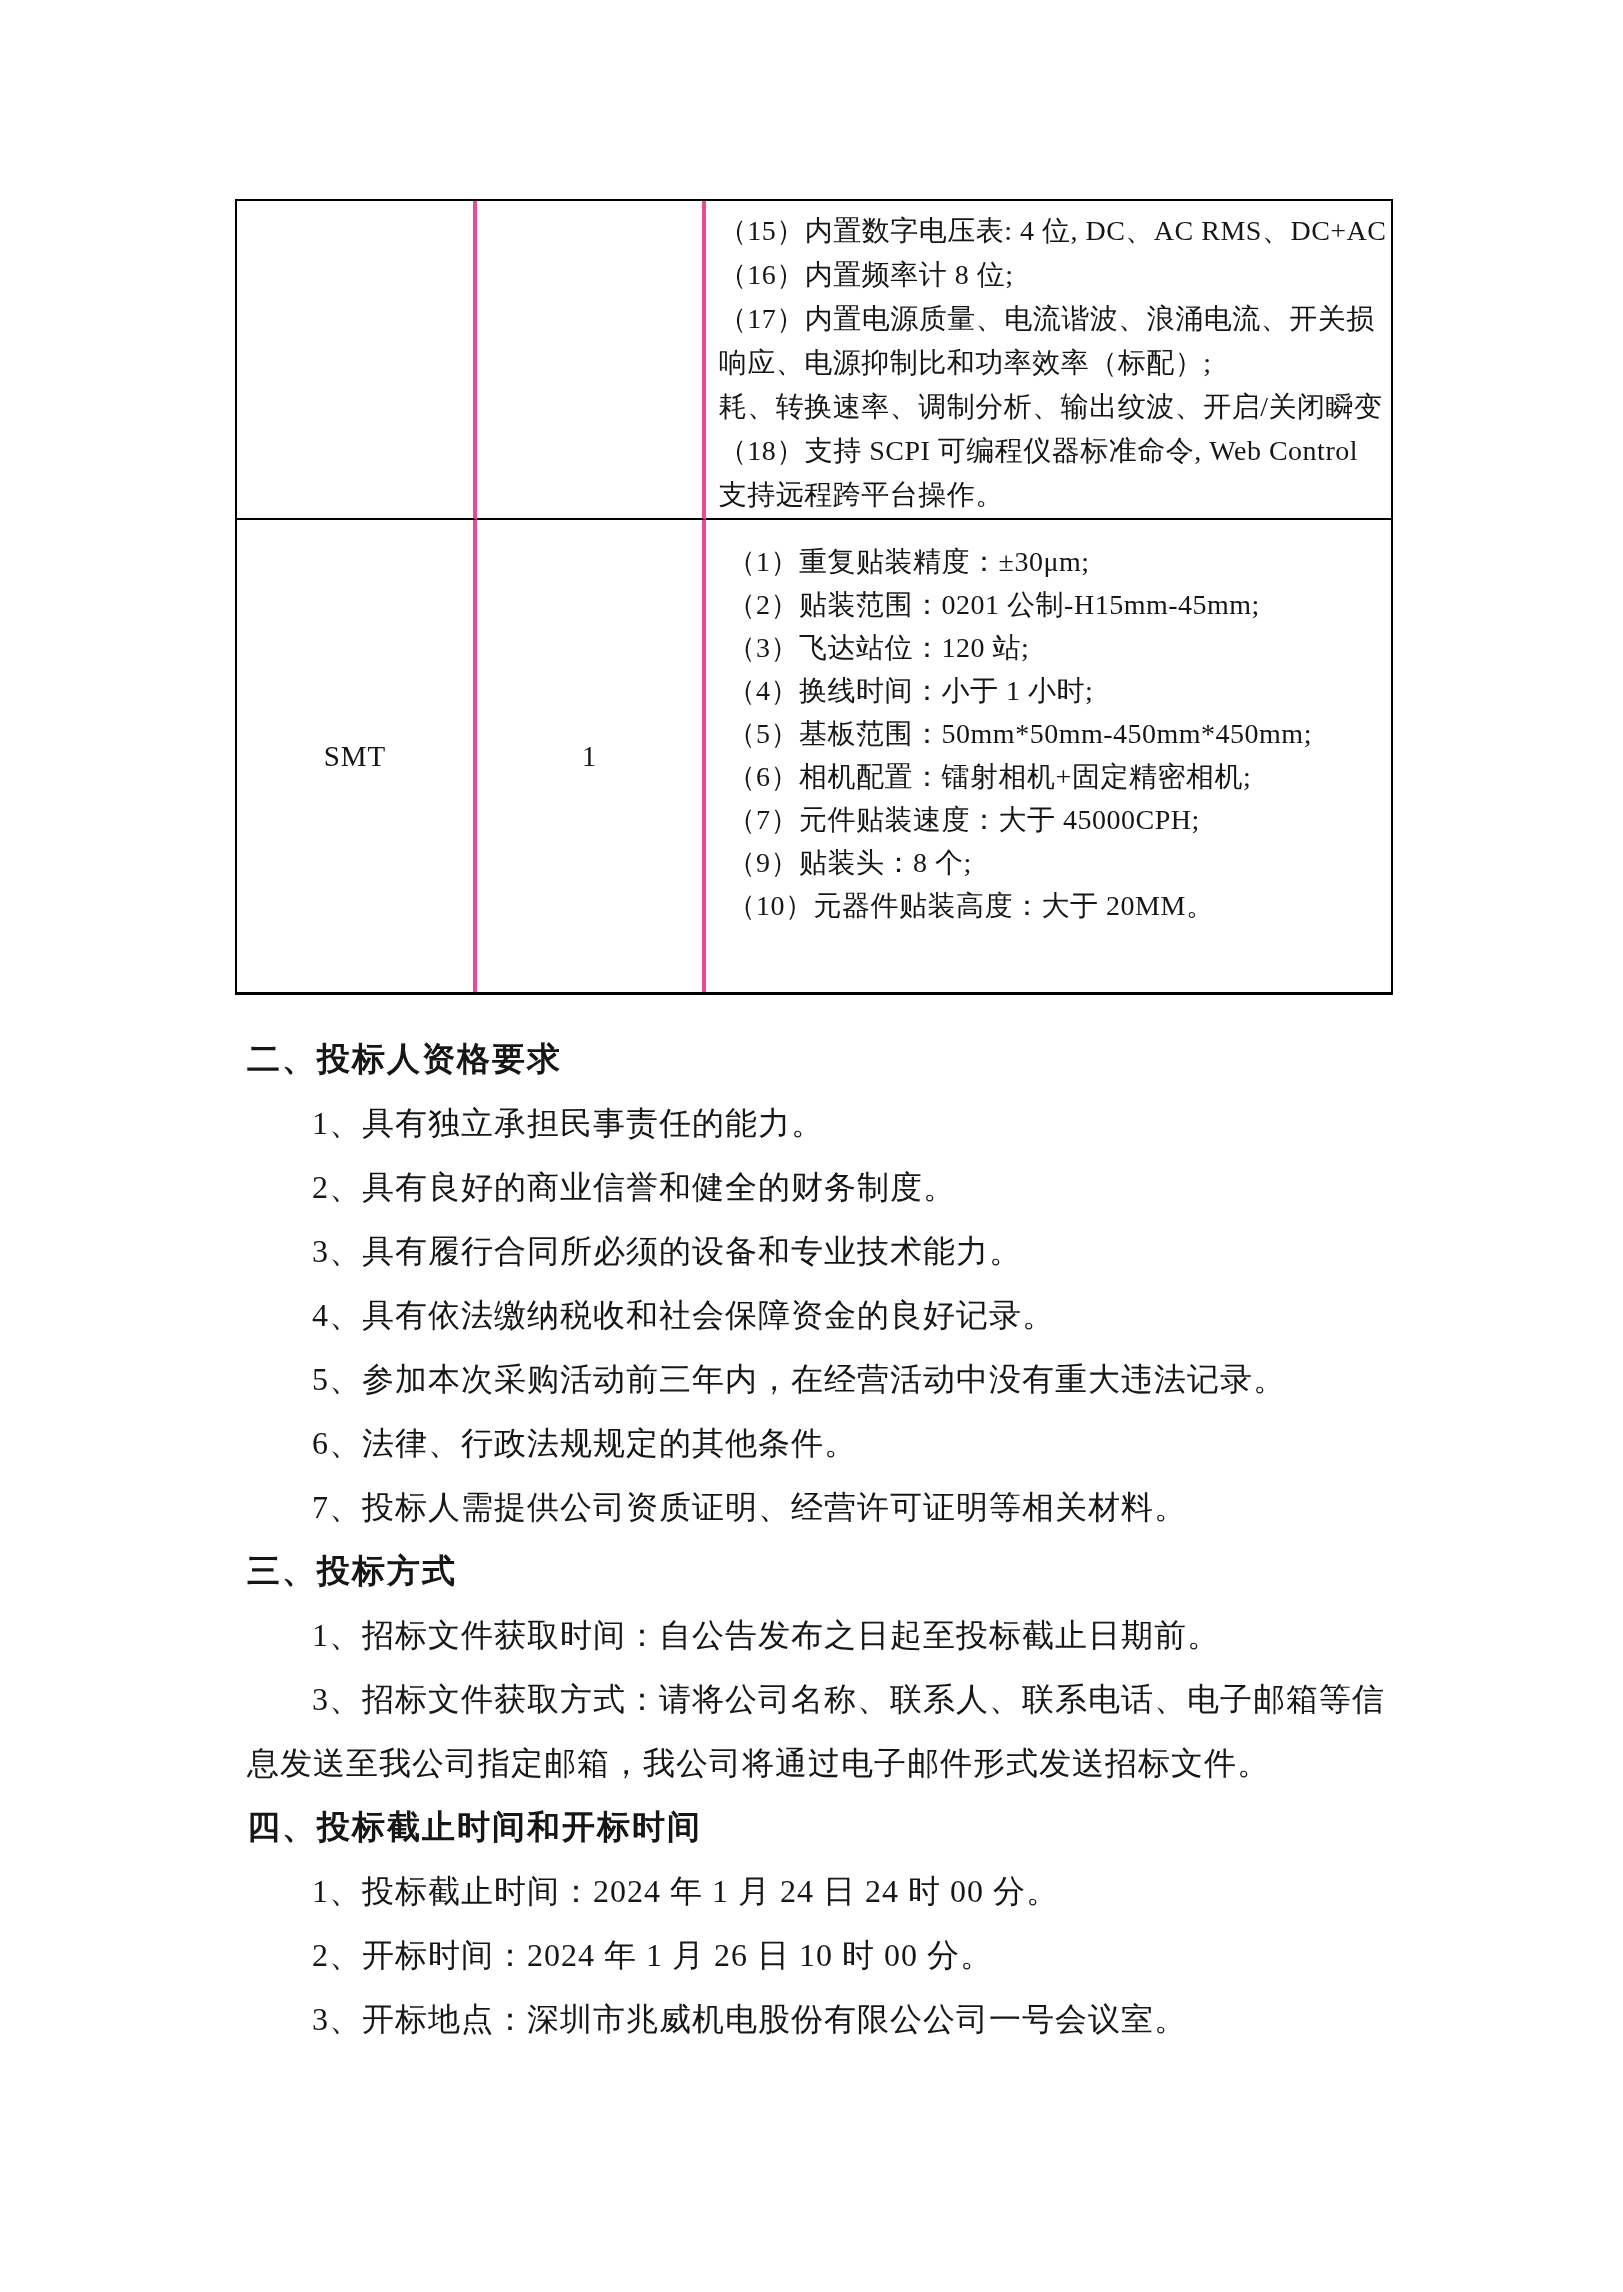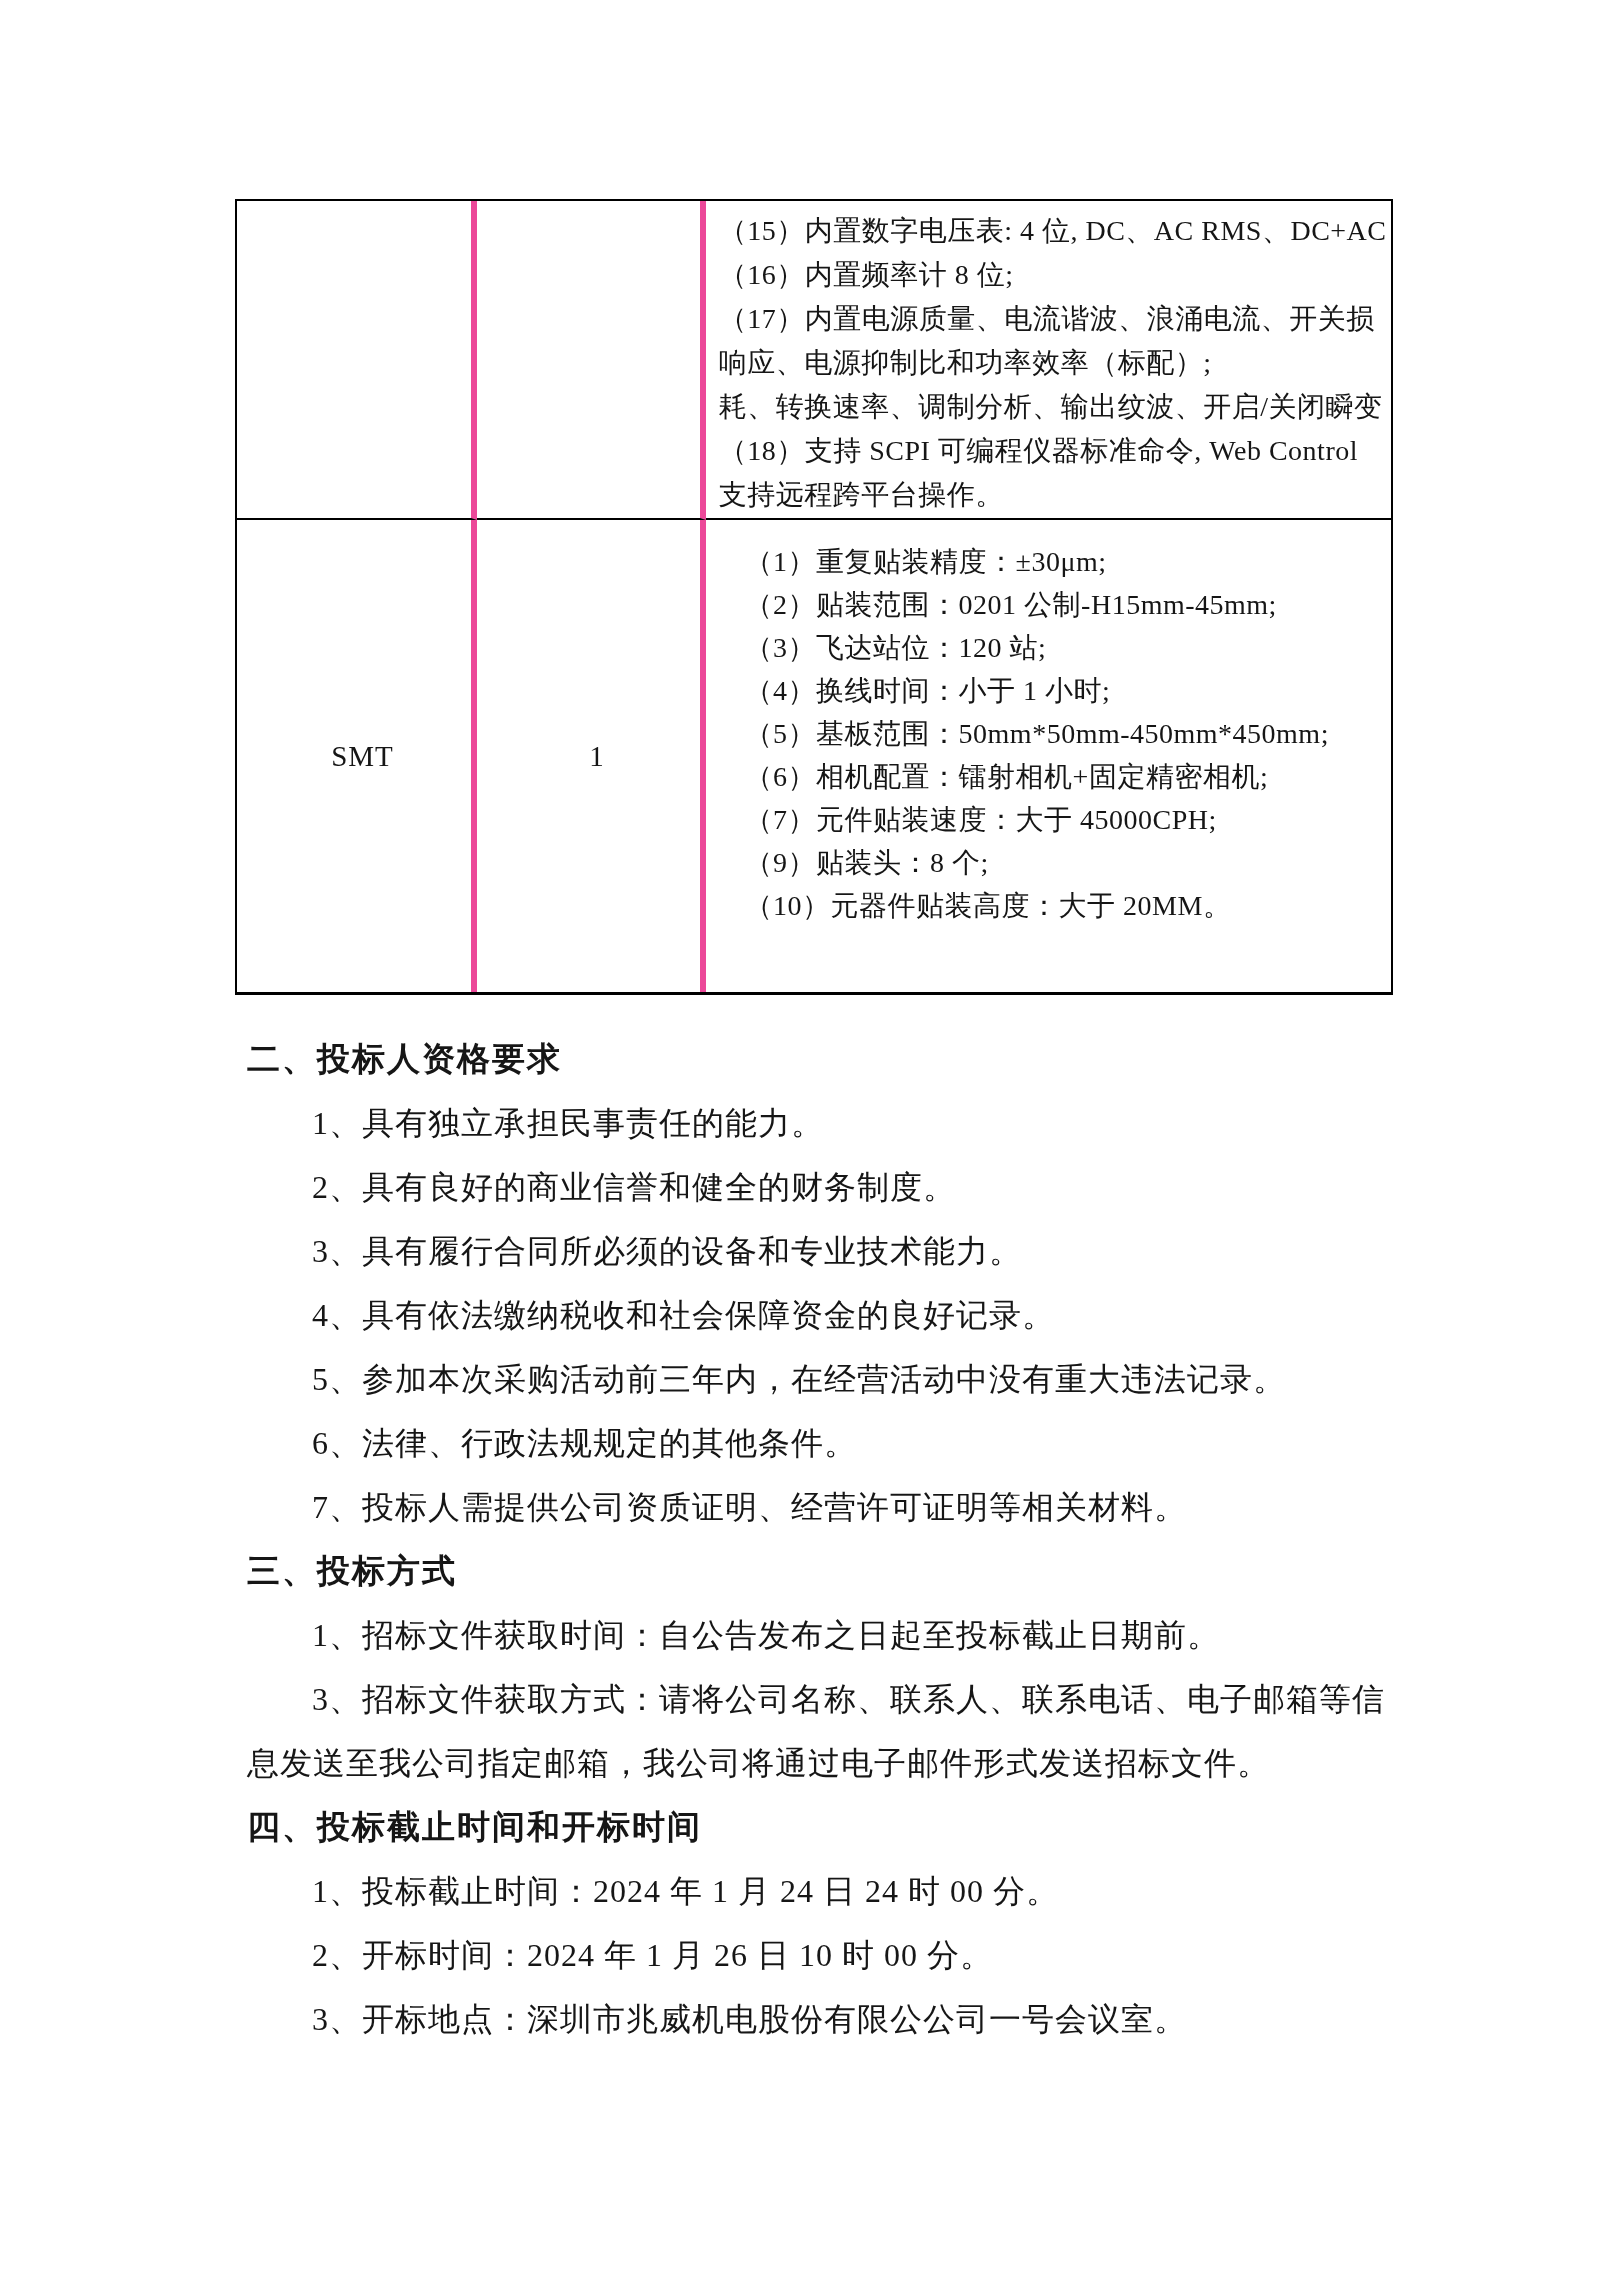--- a/index.html
+++ b/index.html
@@ -20,26 +20,26 @@
     grid-template-columns:240px 229px 1fr;
     grid-template-rows:319px 472px;
     border:2.9px solid #000;
     border-top-width:2.9px;
     border-bottom-width:3.9px;
     box-sizing:border-box;
     background:#fff;
   }
   .cell {
     box-sizing:border-box;
-    border-right:6px solid #ec4899;
+    border-right:4px solid #ec4899;
     border-bottom:2px solid #000;
     overflow:hidden;
   }
   .cell.last-col { border-right:none; }
-  .cell.last-row { border-bottom:none;margin-left:17px; }
+  .cell.last-row { border-bottom:none; }
   .cell.center {
     display:flex; align-items:center; justify-content:center;
     font-size:29px; letter-spacing:1px;
   }
   .specs { font-size:28px; letter-spacing:0.5px; }
   .specs-r1 { padding:7.8px 7.8px 0 12.7px; }
   .specs-r1 .tline { line-height:44px; white-space:nowrap; }
   .specs-r2 { padding:19.6px 7.8px 0 21.6px; }
   .specs-r2 .tline { line-height:43px; white-space:nowrap; }
 

